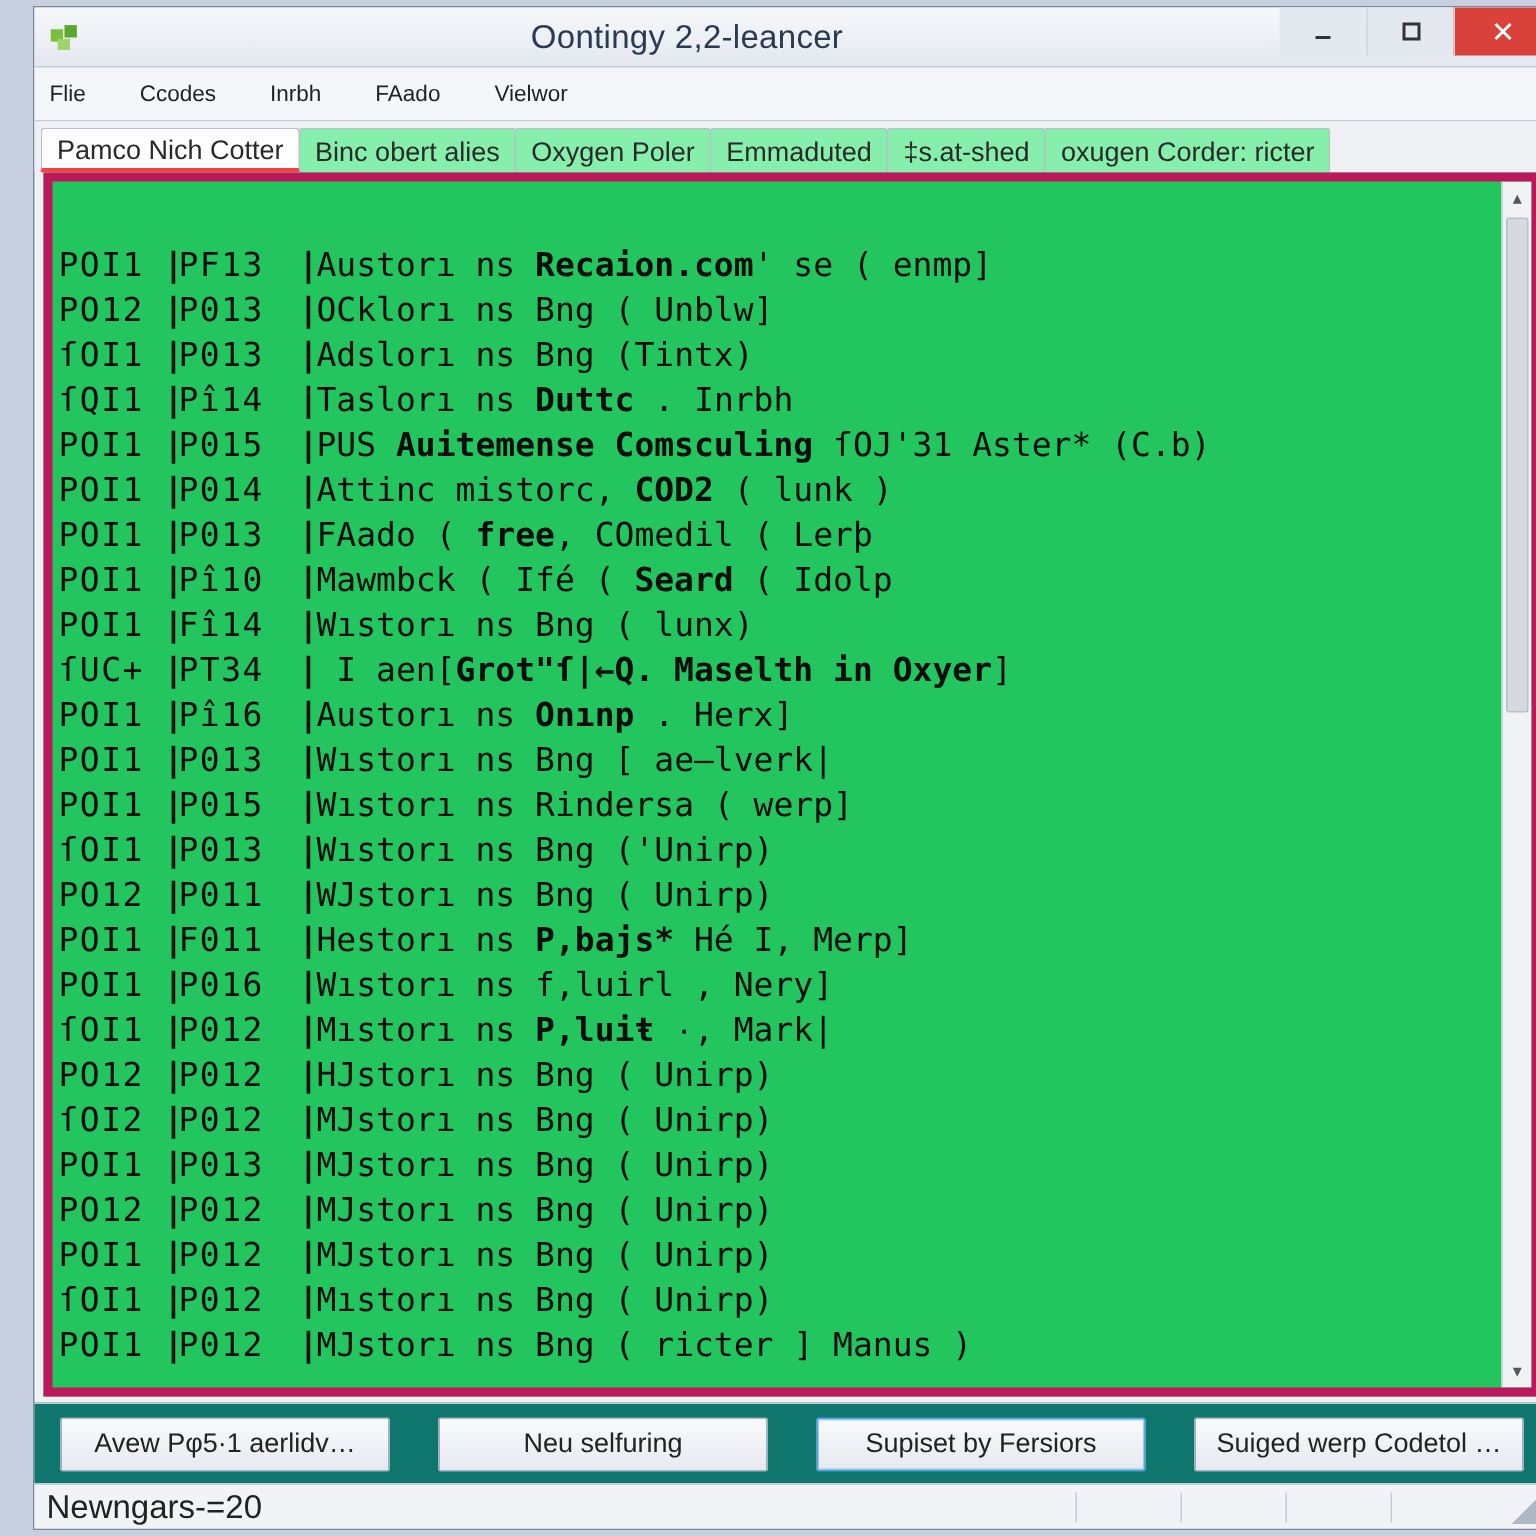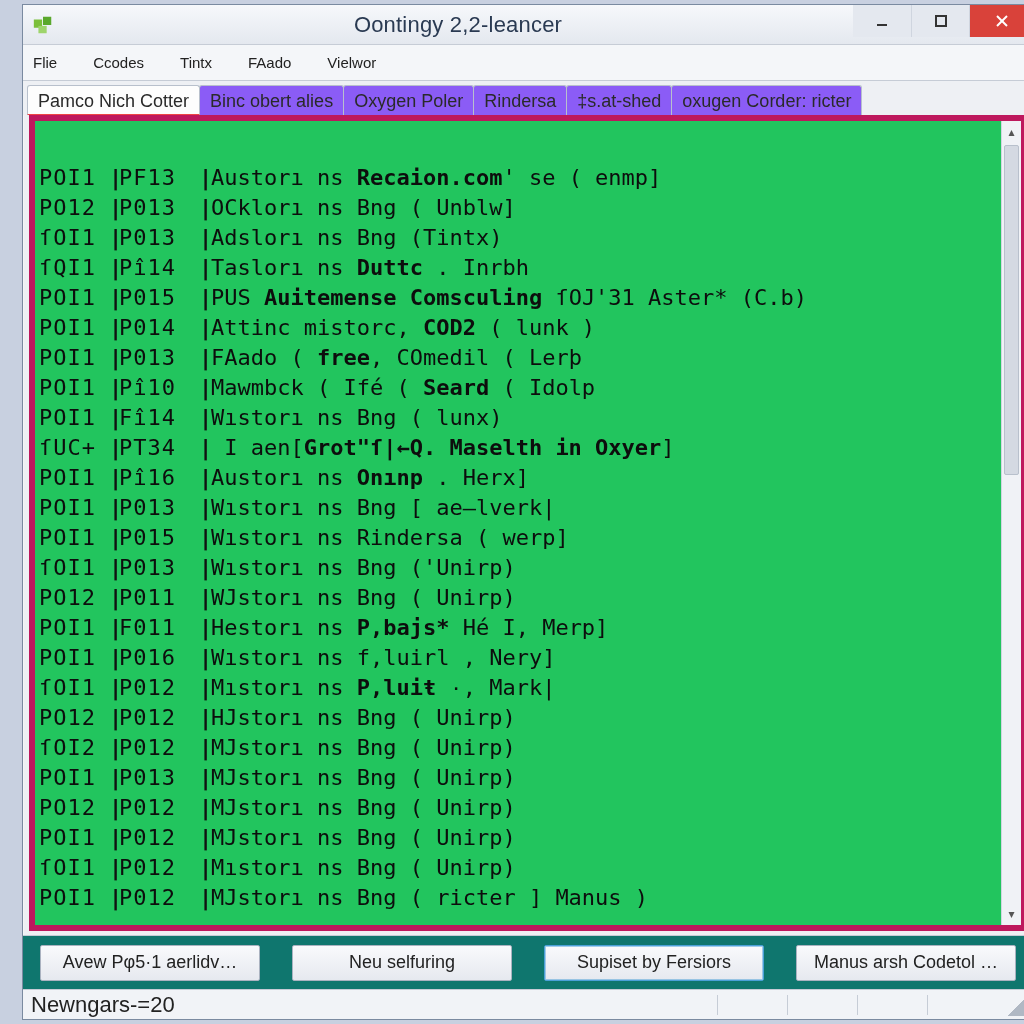--- a/index.html
+++ b/index.html
@@ -67,35 +67,35 @@
   
   .tabstrip {
     height: 34px;
     background: #eef0f4;
     display:flex; align-items:flex-end;
     padding: 0 4px;
   }
   .tab {
     height: 30px;
     padding: 2px 10px 0 10px;
-    background: #8b5cf6;
+    background: #86efac;
     border: 1px solid #b8c0cc;
     border-bottom: none;
     margin-right: -1px;
     font-size: 18px;
     color:#2a2a2a;
     border-top-left-radius: 3px;
     border-top-right-radius: 3px;
     display:flex; align-items:center;
     white-space: nowrap;
     cursor:default;
   }
   .tab.active {
     background: #fdfdfd;
-    border-bottom: 1px solid #ef4444;
+    border-bottom: 3px solid #ef4444;
     position: relative; z-index: 2;
     font-weight: 400;
   }
   
   .content-wrap {
     flex: 1;
     margin: 0 6px 4px 6px;
     border: 6px solid #be185d;
     background: #22c55e;
     position: relative;
@@ -219,48 +219,48 @@
             <line x1="3" y1="3" x2="13" y2="13" stroke="#fff" stroke-width="2"></line>
             <line x1="13" y1="3" x2="3" y2="13" stroke="#fff" stroke-width="2"></line>
           </svg>
       </div>
     </div>
   </div>
 
   <div class="menubar">
     <span class="menu-item">Flie</span>
     <span class="menu-item">Ccodes</span>
-    <span class="menu-item">Tintx</span>
+    <span class="menu-item">Inrbh</span>
     <span class="menu-item">FAado</span>
     <span class="menu-item">Vielwor</span>
   </div>
 
   <div class="tabstrip">
     <div class="tab active">Pamco Nich Cotter</div>
     <div class="tab">Binc obert alies</div>
     <div class="tab">Oxygen Poler</div>
-    <div class="tab">Rindersa</div>
+    <div class="tab">Emmaduted</div>
     <div class="tab">‡s.at-shed</div>
     <div class="tab">oxugen Corder: ricter</div>
   </div>
 
   <div class="content-wrap">
     <div class="listing" id="listing"><div class="row"><span class="col-a">POI1</span><span class="sep">|</span><span class="col-b">PF13</span><span class="sep">|</span><span class="col-c"><span>Austorı ns </span><span class="bold">Recaion.com</span><span>' se ( enmp]</span></span></div><div class="row"><span class="col-a">PO12</span><span class="sep">|</span><span class="col-b">P013</span><span class="sep">|</span><span class="col-c"><span>OCklorı ns </span><span class="bold"></span><span>Bng ( Unblw]</span></span></div><div class="row"><span class="col-a">ſOI1</span><span class="sep">|</span><span class="col-b">P013</span><span class="sep">|</span><span class="col-c"><span>Adslorı ns </span><span class="bold"></span><span>Bng (Tintx)</span></span></div><div class="row"><span class="col-a">ſQI1</span><span class="sep">|</span><span class="col-b">Pî14</span><span class="sep">|</span><span class="col-c"><span>Taslorı ns </span><span class="bold">Duttc</span><span> . Inrbh</span></span></div><div class="row"><span class="col-a">POI1</span><span class="sep">|</span><span class="col-b">P015</span><span class="sep">|</span><span class="col-c"><span>PUS </span><span class="bold">Auitemense Comsculing</span><span> ſOJ'31 Aster* (C.b)</span></span></div><div class="row"><span class="col-a">POI1</span><span class="sep">|</span><span class="col-b">P014</span><span class="sep">|</span><span class="col-c"><span>Attinc mistorc, </span><span class="bold">COD2</span><span> ( lunk )</span></span></div><div class="row"><span class="col-a">POI1</span><span class="sep">|</span><span class="col-b">P013</span><span class="sep">|</span><span class="col-c"><span>FAado ( </span><span class="bold">free</span><span>, COmedil ( Lerþ</span></span></div><div class="row"><span class="col-a">POI1</span><span class="sep">|</span><span class="col-b">Pî10</span><span class="sep">|</span><span class="col-c"><span>Mawmbck ( Ifé ( </span><span class="bold">Seard</span><span> ( Idolp</span></span></div><div class="row"><span class="col-a">POI1</span><span class="sep">|</span><span class="col-b">Fî14</span><span class="sep">|</span><span class="col-c"><span>W</span><span class="bold"></span><span>ıstorı ns Bng ( lunx)</span></span></div><div class="row"><span class="col-a">ſUC+</span><span class="sep">|</span><span class="col-b">PT34</span><span class="sep">|</span><span class="col-c"><span> I aen[</span><span class="bold">Grot"ſ|←Q. Maselth in Oxyer</span><span>]</span></span></div><div class="row"><span class="col-a">POI1</span><span class="sep">|</span><span class="col-b">Pî16</span><span class="sep">|</span><span class="col-c"><span>Austorı ns </span><span class="bold">Onınp</span><span> . Herx]</span></span></div><div class="row"><span class="col-a">POI1</span><span class="sep">|</span><span class="col-b">P013</span><span class="sep">|</span><span class="col-c"><span>W</span><span class="bold"></span><span>ıstorı ns Bng [ ae–lverk|</span></span></div><div class="row"><span class="col-a">POI1</span><span class="sep">|</span><span class="col-b">P015</span><span class="sep">|</span><span class="col-c"><span>W</span><span class="bold"></span><span>ıstorı ns Rindersa ( werp]</span></span></div><div class="row"><span class="col-a">ſOI1</span><span class="sep">|</span><span class="col-b">P013</span><span class="sep">|</span><span class="col-c"><span>W</span><span class="bold"></span><span>ıstorı ns Bng ('Unirp)</span></span></div><div class="row"><span class="col-a">PO12</span><span class="sep">|</span><span class="col-b">P011</span><span class="sep">|</span><span class="col-c"><span>W</span><span class="bold"></span><span>Jstorı ns Bng ( Unirp)</span></span></div><div class="row"><span class="col-a">POI1</span><span class="sep">|</span><span class="col-b">F011</span><span class="sep">|</span><span class="col-c"><span>Hestorı ns </span><span class="bold">P,bajs*</span><span> Hé I, Merp]</span></span></div><div class="row"><span class="col-a">POI1</span><span class="sep">|</span><span class="col-b">P016</span><span class="sep">|</span><span class="col-c"><span>W</span><span class="bold"></span><span>ıstorı ns f,luirl , Nery]</span></span></div><div class="row"><span class="col-a">ſOI1</span><span class="sep">|</span><span class="col-b">P012</span><span class="sep">|</span><span class="col-c"><span>Mıstorı ns </span><span class="bold">P,luiŧ</span><span> ۰, Mark|</span></span></div><div class="row"><span class="col-a">PO12</span><span class="sep">|</span><span class="col-b">P012</span><span class="sep">|</span><span class="col-c"><span>H</span><span class="bold"></span><span>Jstorı ns Bng ( Unirp)</span></span></div><div class="row"><span class="col-a">ſOI2</span><span class="sep">|</span><span class="col-b">P012</span><span class="sep">|</span><span class="col-c"><span>M</span><span class="bold"></span><span>Jstorı ns Bng ( Unirp)</span></span></div><div class="row"><span class="col-a">POI1</span><span class="sep">|</span><span class="col-b">P013</span><span class="sep">|</span><span class="col-c"><span>M</span><span class="bold"></span><span>Jstorı ns Bng ( Unirp)</span></span></div><div class="row"><span class="col-a">PO12</span><span class="sep">|</span><span class="col-b">P012</span><span class="sep">|</span><span class="col-c"><span>M</span><span class="bold"></span><span>Jstorı ns Bng ( Unirp)</span></span></div><div class="row"><span class="col-a">POI1</span><span class="sep">|</span><span class="col-b">P012</span><span class="sep">|</span><span class="col-c"><span>M</span><span class="bold"></span><span>Jstorı ns Bng ( Unirp)</span></span></div><div class="row"><span class="col-a">ſOI1</span><span class="sep">|</span><span class="col-b">P012</span><span class="sep">|</span><span class="col-c"><span>M</span><span class="bold"></span><span>ıstorı ns Bng ( Unirp)</span></span></div><div class="row"><span class="col-a">POI1</span><span class="sep">|</span><span class="col-b">P012</span><span class="sep">|</span><span class="col-c"><span>M</span><span class="bold"></span><span>Jstorı ns Bng ( ricter ] Manus )</span></span></div></div>
     <div class="vscroll">
       <div class="arrow up">▴</div>
       <div class="thumb"></div>
       <div class="arrow down">▾</div>
     </div>
   </div>
 
   <div class="button-bar">
     <div class="btn">Avew Pφ5·1 aerlidv…</div>
     <div class="btn">Neu selfuring</div>
     <div class="btn highlight">Supiset by Fersiors</div>
-    <div class="btn">Manus arsh Codetol …</div>
+    <div class="btn">Suiged werp Codetol …</div>
   </div>
 
   <div class="statusbar">
     <span>Newngars-=20</span>
     <span class="spacer"></span>
     <div class="grip-cells">
       <div></div>
         <div></div>
         <div></div>
         <div></div>

